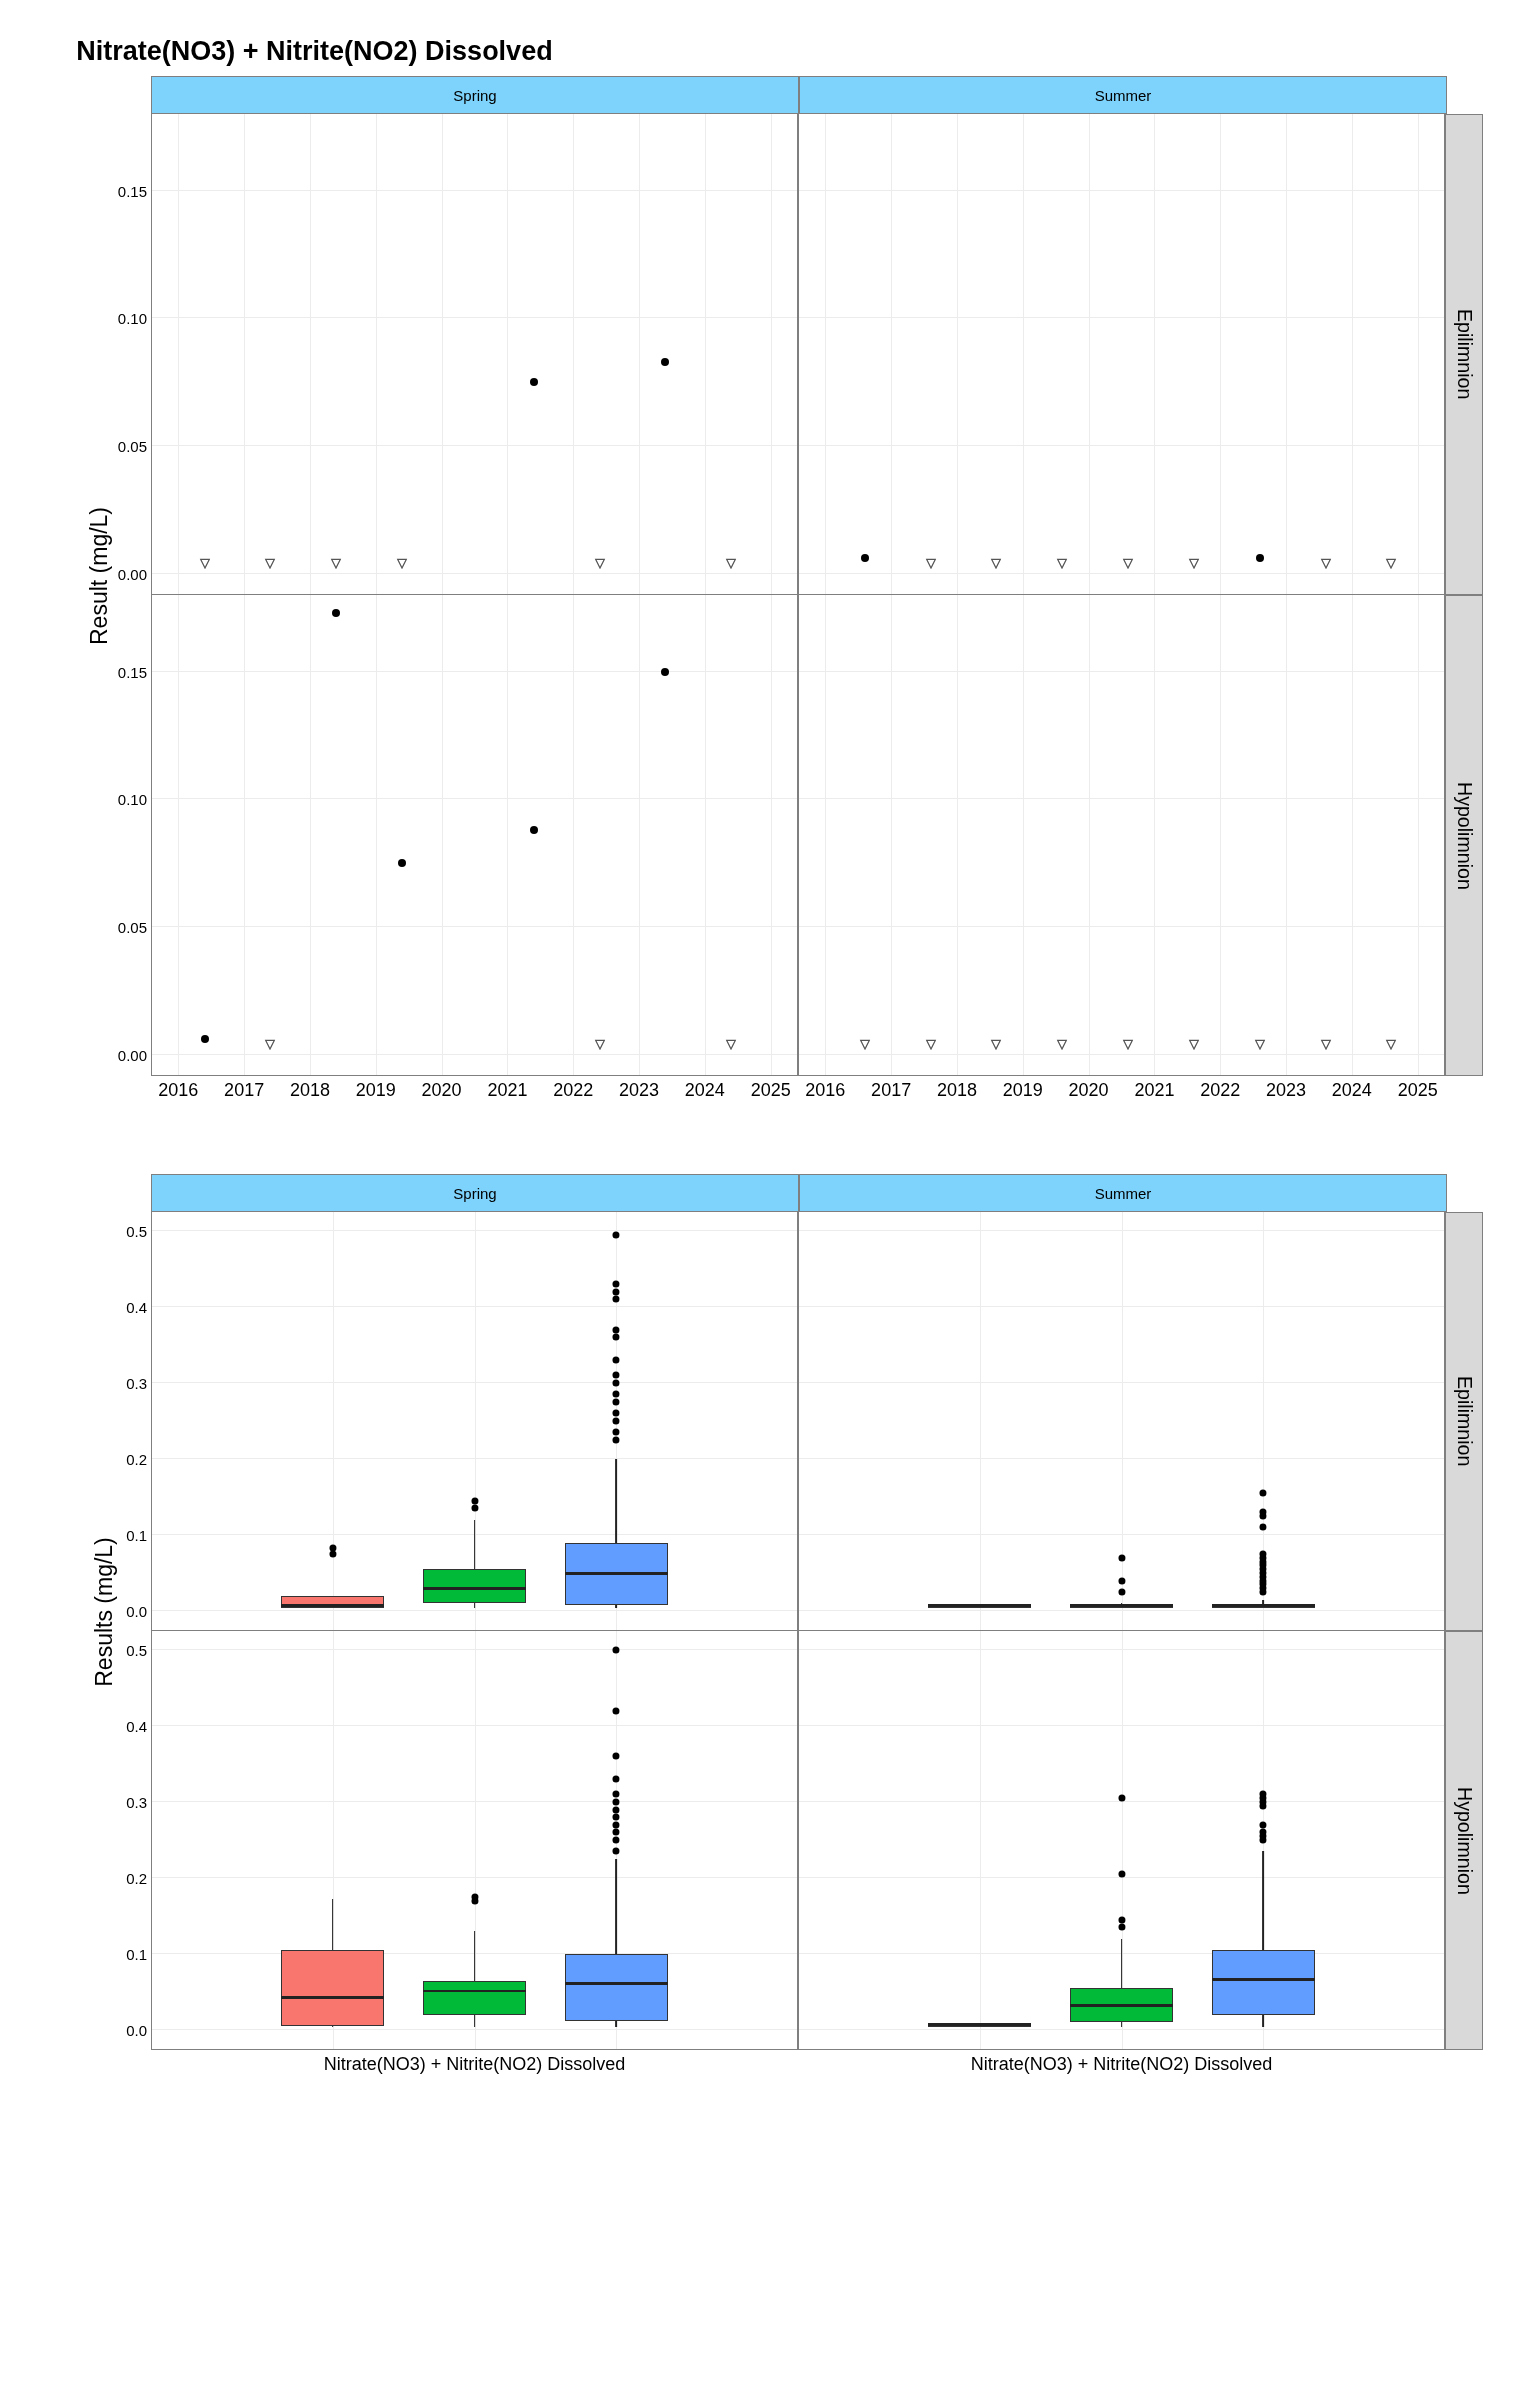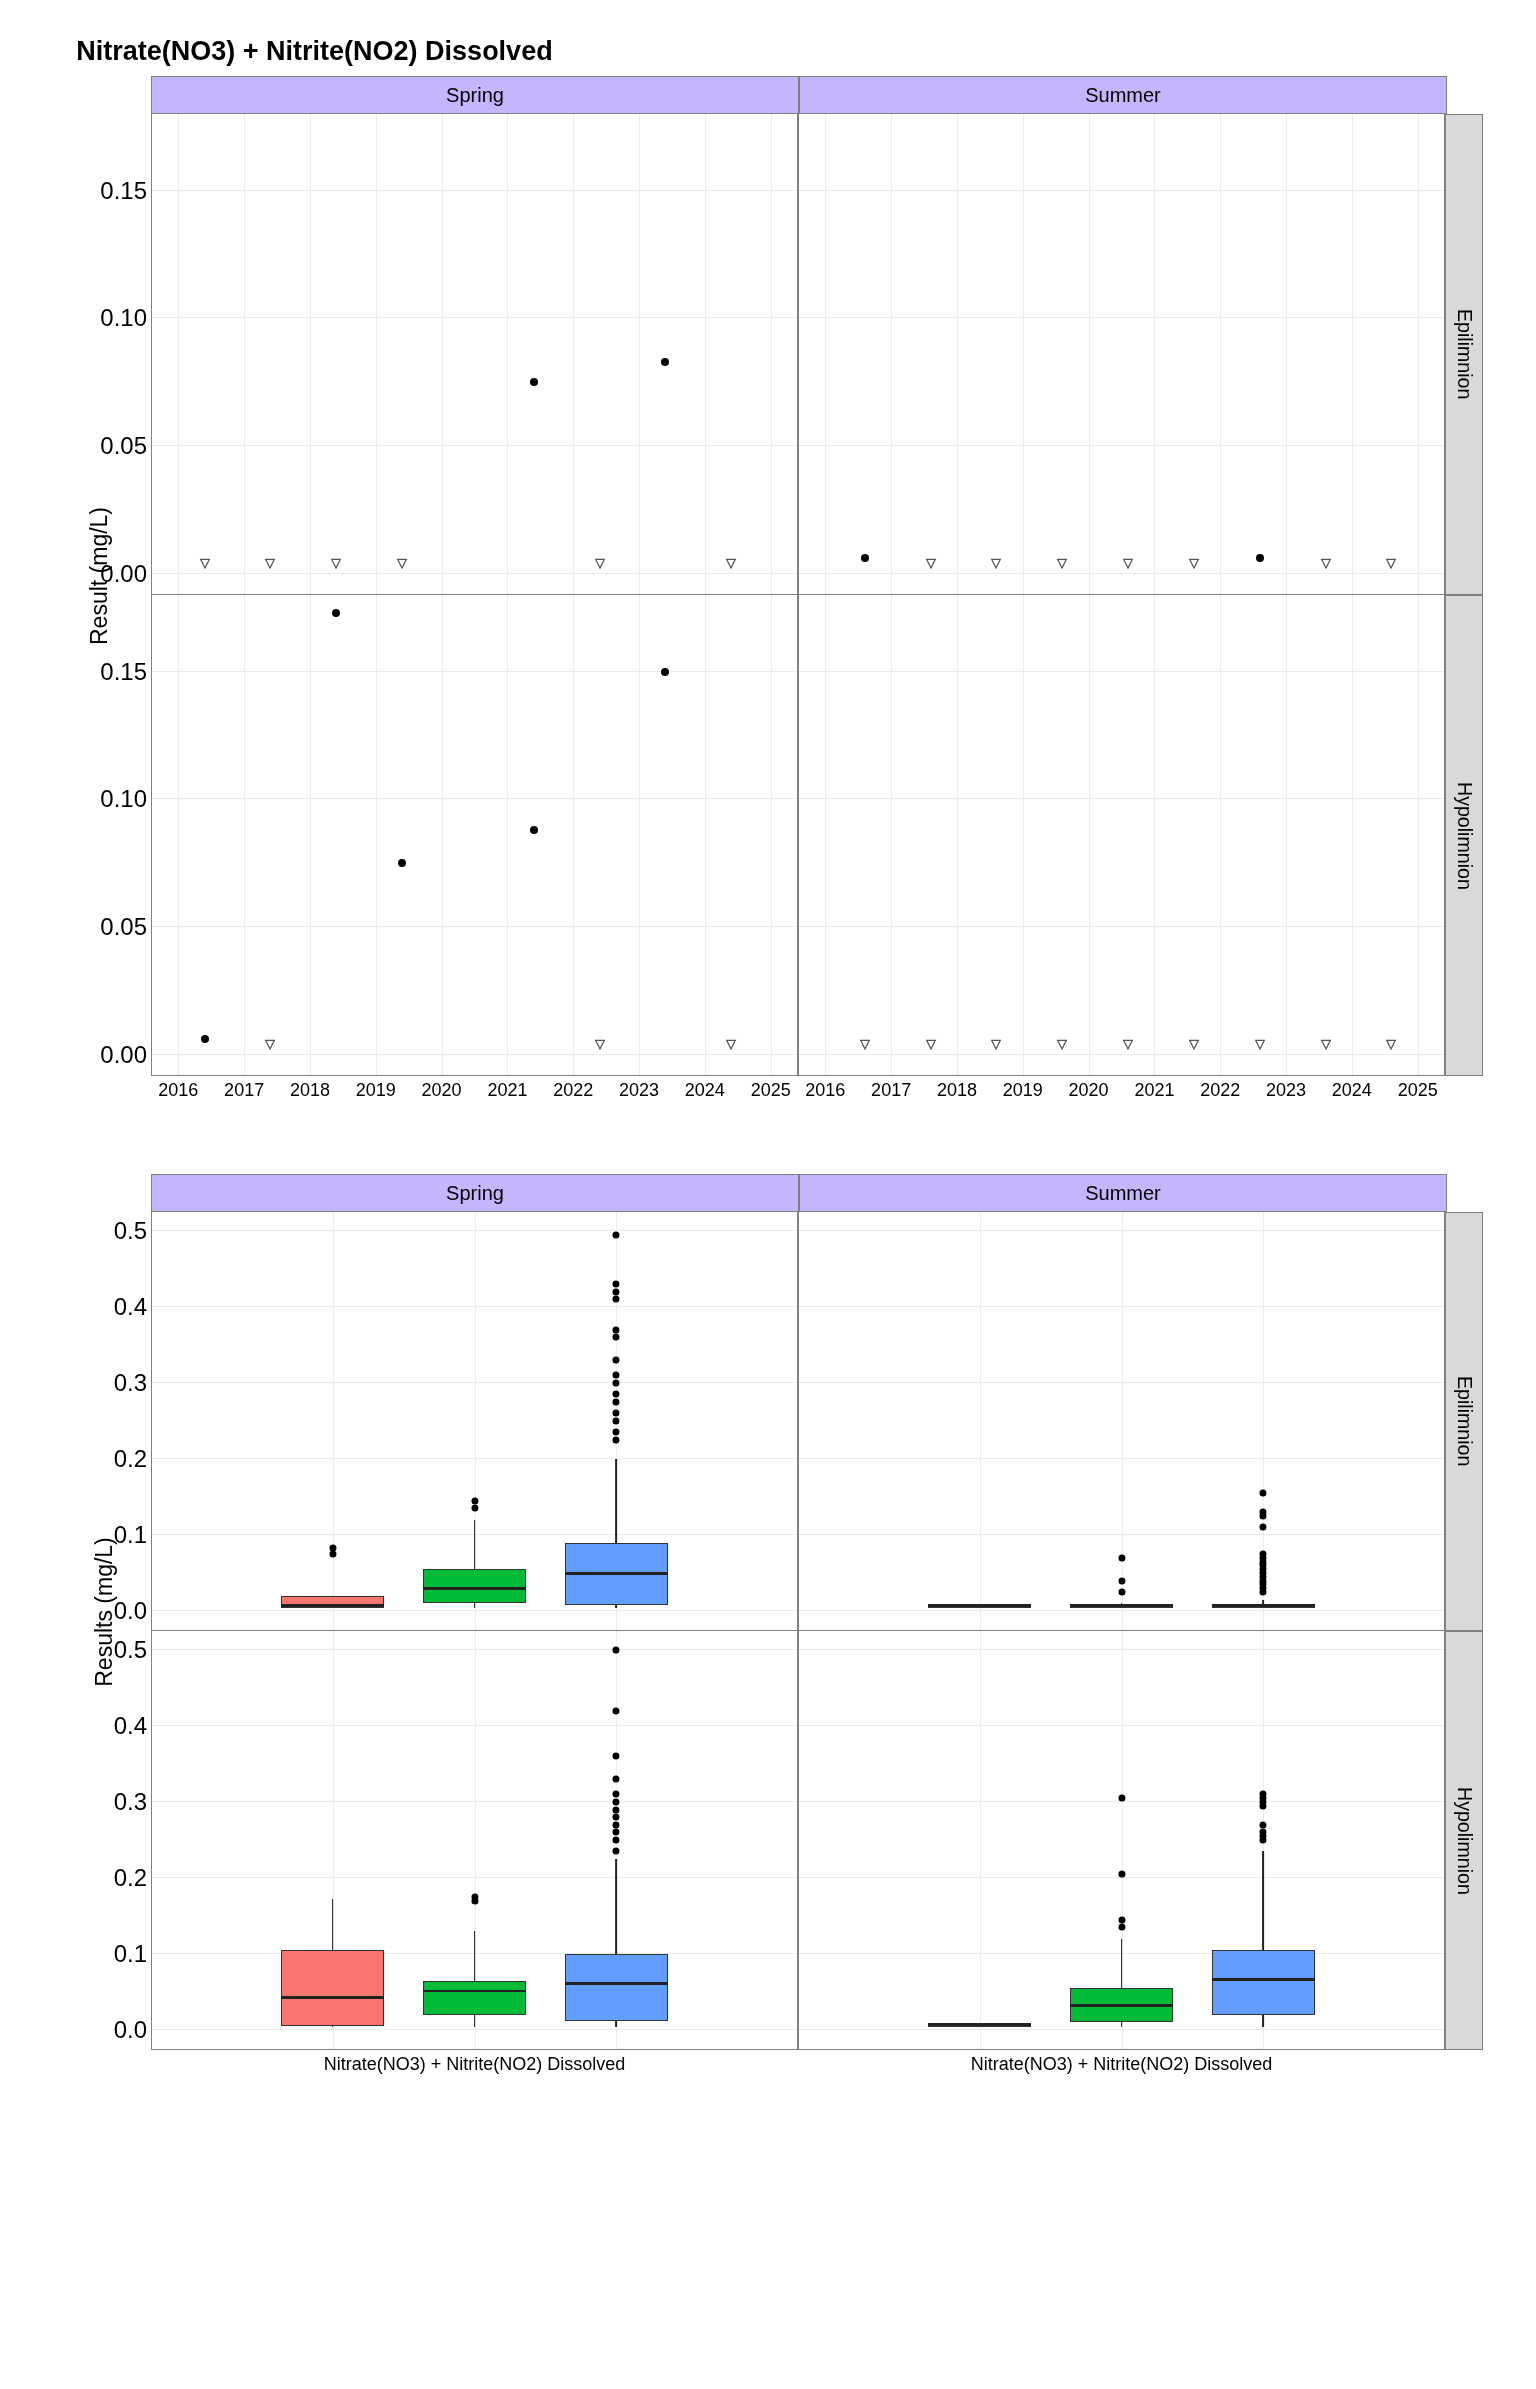--- a/index.html
+++ b/index.html
@@ -1,33 +1,33 @@
 <!DOCTYPE html>
 <html style="font-size:14.2px"><head>
 <meta charset="utf-8">
 <style>
   body{margin:0;background:#fff;font-family:Arial,Helvetica,sans-serif;color:#000}
   .page{width:1536px;margin:0 auto;padding:36px 53px 27px 71px;box-sizing:border-box}
   .chart-title{font-size:27px;margin:0 0 9px 5.3px}
   .facet-grid{position:relative;border:0}
   .facet-row{display:flex}
   .panel-wrap{flex:1;position:relative}
-  .strip-top{height:36px;background:#c4b5fd;border:0.9px solid #7f7f7f;display:flex;align-items:center;justify-content:center;font-size:20px}
+  .strip-top{height:36px;background:#7dd3fc;border:0.9px solid #7f7f7f;display:flex;align-items:center;justify-content:center;font-size:15px}
   .strip-right{width:36px;background:#d9d9d9;border:0.9px solid #7f7f7f;display:flex;align-items:center;justify-content:center;font-size:19.6px;writing-mode:vertical-rl}
   .plot-area{position:relative;background:#fff;border:0.9px solid #7f7f7f;border-top:0}
   .plot-area.h{height:480px}
   .plot-area.h2{height:418px}
   .gridline-h,.gridline-v{position:absolute;background:#ececec}
   .gridline-h{left:0;right:0;height:0.9px}
   .gridline-v{top:0;bottom:0;width:0.9px}
   .point{position:absolute;width:8px;height:8px;border-radius:50%;background:#000;transform:translate(-50%,50%)}
   .ndpt{position:absolute;width:10.7px;height:10.7px;transform:translate(-50%,50%) rotate(180deg)}
   .ndpt svg{display:block}
   .y-axis{position:absolute;left:-76px;top:0;bottom:0;width:71px}
-  .y-tick{position:absolute;right:0;transform:translateY(50%);font-size:24px;text-align:right;width:71px}
+  .y-tick{position:absolute;right:0;transform:translateY(50%);font-size:15px;text-align:right;width:71px}
   .x-axis{position:absolute;left:0;right:0;bottom:-32px;height:27px}
   .x-tick{position:absolute;transform:translateX(-50%);font-size:18px;top:0;white-space:nowrap}
   .axis-title-y{position:absolute;left:-121px;top:50%;transform:translateY(-50%) rotate(-90deg);transform-origin:center;font-size:23px;white-space:nowrap}
   .spacer-v{height:98px}
   .spacer-v2{height:71px}
   
   .box{position:absolute;border:1.3px solid #333;box-sizing:border-box}
   .box .median{position:absolute;left:-0.9px;right:-0.9px;height:2.7px;background:#222}
   .whisker-v{position:absolute;width:1.8px;background:#222;transform:translateX(-50%)}
   .outlier{position:absolute;width:7.1px;height:7.1px;border-radius:50%;background:#000;transform:translate(-50%,50%)}

